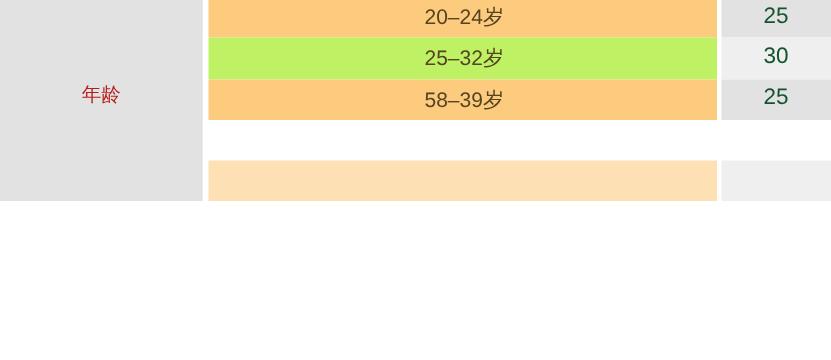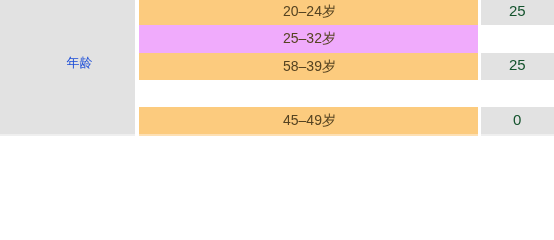--- a/index.html
+++ b/index.html
@@ -24,23 +24,23 @@
               position:relative; left:1px; top:-0.5px; will-change:transform; }
   .valtext  { font-size:15px; color:#14532d; line-height:1;
               position:relative; left:0px; top:-1.2px; will-change:transform; }
 
   
   .catcol {
     position:absolute; left:0px; top:-2.1px; width:135px; height:136.5px;
     background:#e2e2e2;
   }
   .catlabel {
-    position:absolute; left:12px; top:56.2px; width:135px; height:18px;
+    position:absolute; left:0px; top:56.2px; width:135px; height:18px;
     display:flex; align-items:center; justify-content:center;
-    font-size:13px; color:#1d4ed8; line-height:18px; will-change:transform;
+    font-size:13px; color:#b91c1c; line-height:18px; will-change:transform;
   }
 </style>
 </head>
 <body>
 
 <div id="chart">
 
   <div class="rows">
 
     <div class="row">
@@ -48,48 +48,42 @@
       <div class="bar" style="background:#fccb7e">
         <span class="barlabel">20–24岁</span>
       </div>
       <div class="val" style="background:#e2e2e2">
         <span class="valtext">25</span>
       </div>
     </div>
 
     <div class="row">
       <div class="cat" style="background:#efefef"></div>
-      <div class="bar" style="background:#f0abfc">
+      <div class="bar" style="background:#bef264">
         <span class="barlabel">25–32岁</span>
+      </div>
+      <div class="val" style="background:#efefef">
+        <span class="valtext">30</span>
       </div>
     </div>
 
     <div class="row">
       <div class="cat" style="background:#e2e2e2"></div>
       <div class="bar" style="background:#fccb7e">
         <span class="barlabel">58–39岁</span>
       </div>
       <div class="val" style="background:#e2e2e2">
         <span class="valtext">25</span>
       </div>
     </div>
 
     <div class="row">
       <div class="cat" style="background:#efefef"></div>
     </div>
 
-    <div class="row">
-      <div class="cat" style="background:#e2e2e2"></div>
-      <div class="bar" style="background:#fccb7e">
-        <span class="barlabel">45–49岁</span>
-      </div>
-      <div class="val" style="background:#e2e2e2">
-        <span class="valtext">0</span>
-      </div>
-    </div>
 
     <div class="row">
       <div class="cat" style="background:#efefef"></div>
       <div class="bar" style="background:#fde0b4"></div>
       <div class="val" style="background:#efefef"></div>
     </div>
 
   </div>
 
   <div class="catcol">

